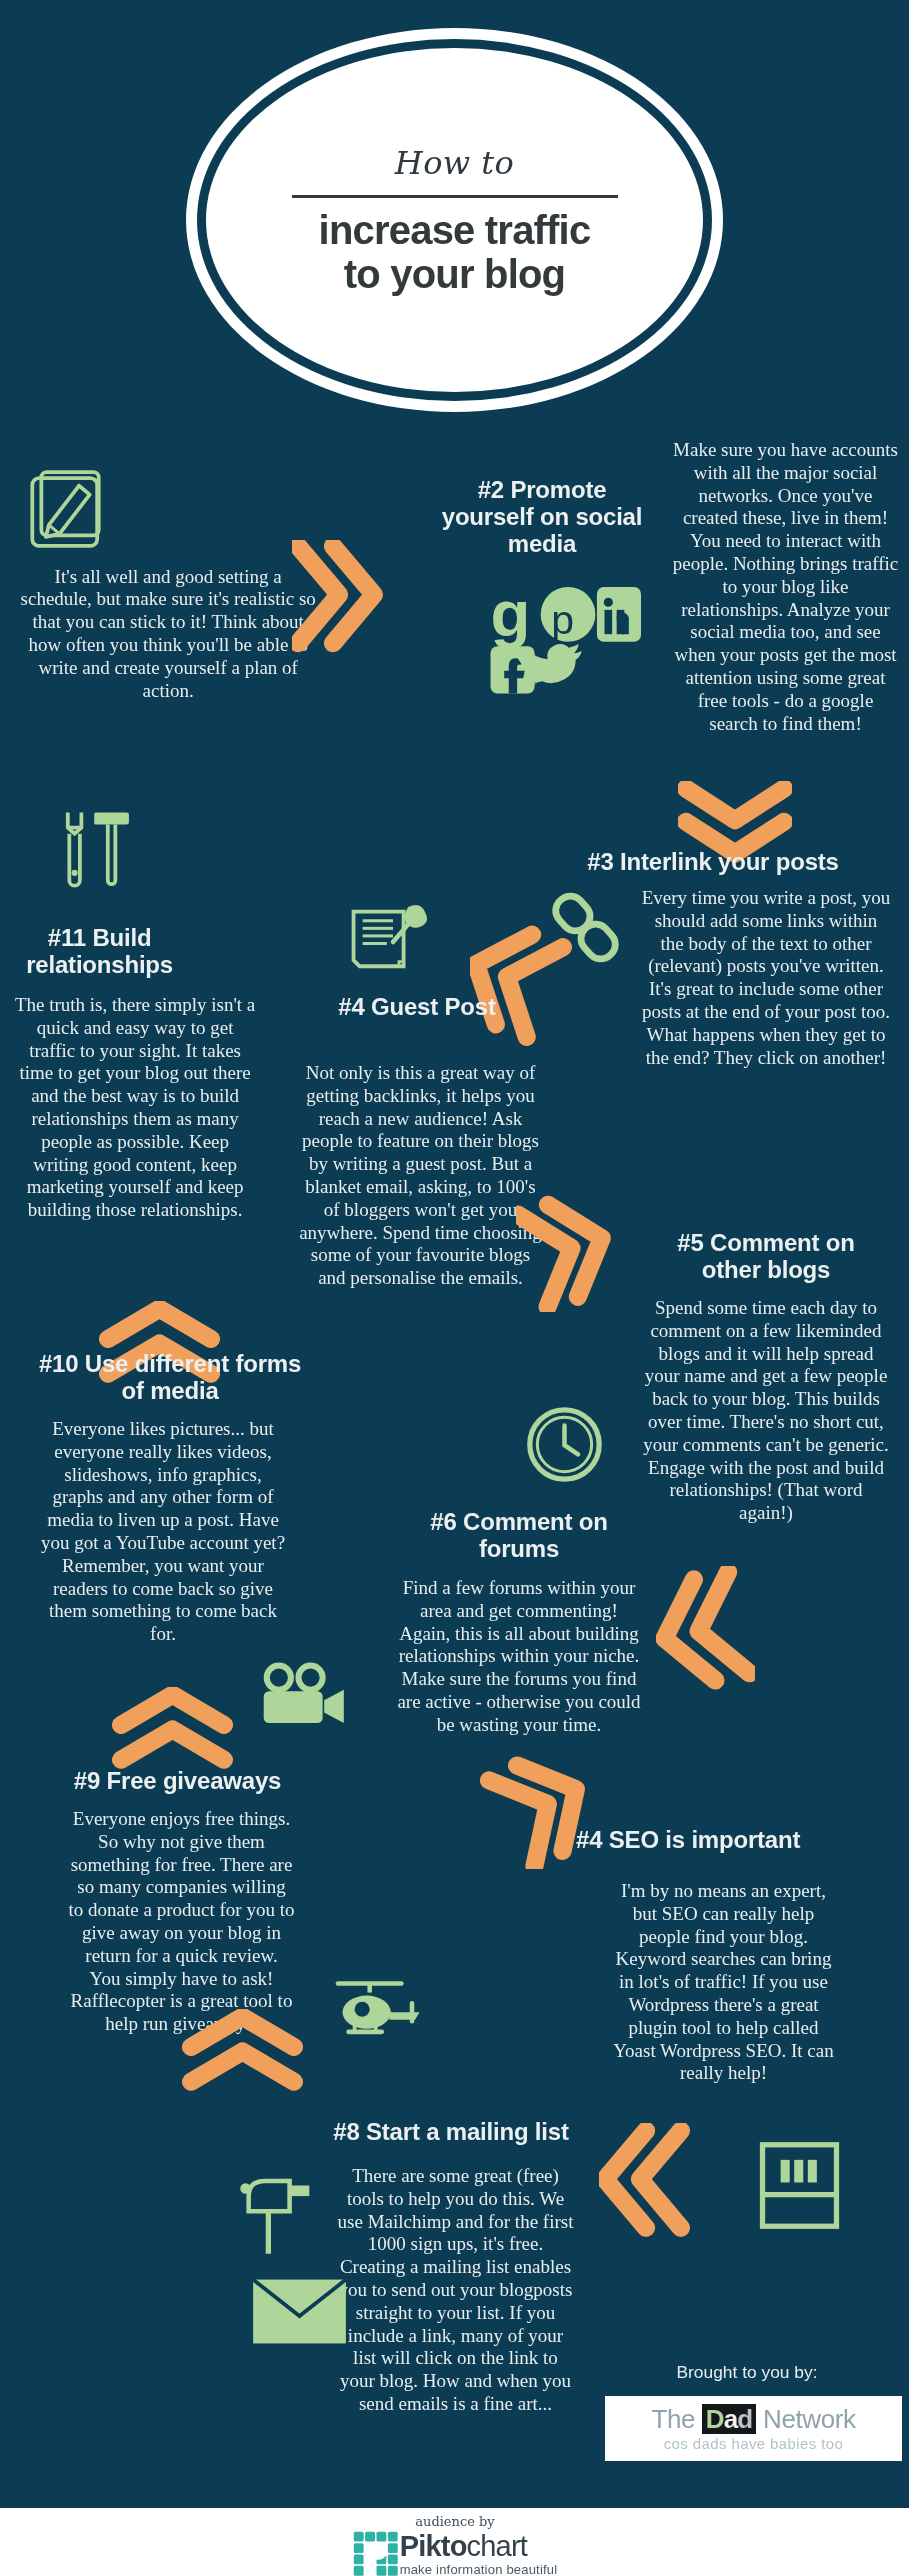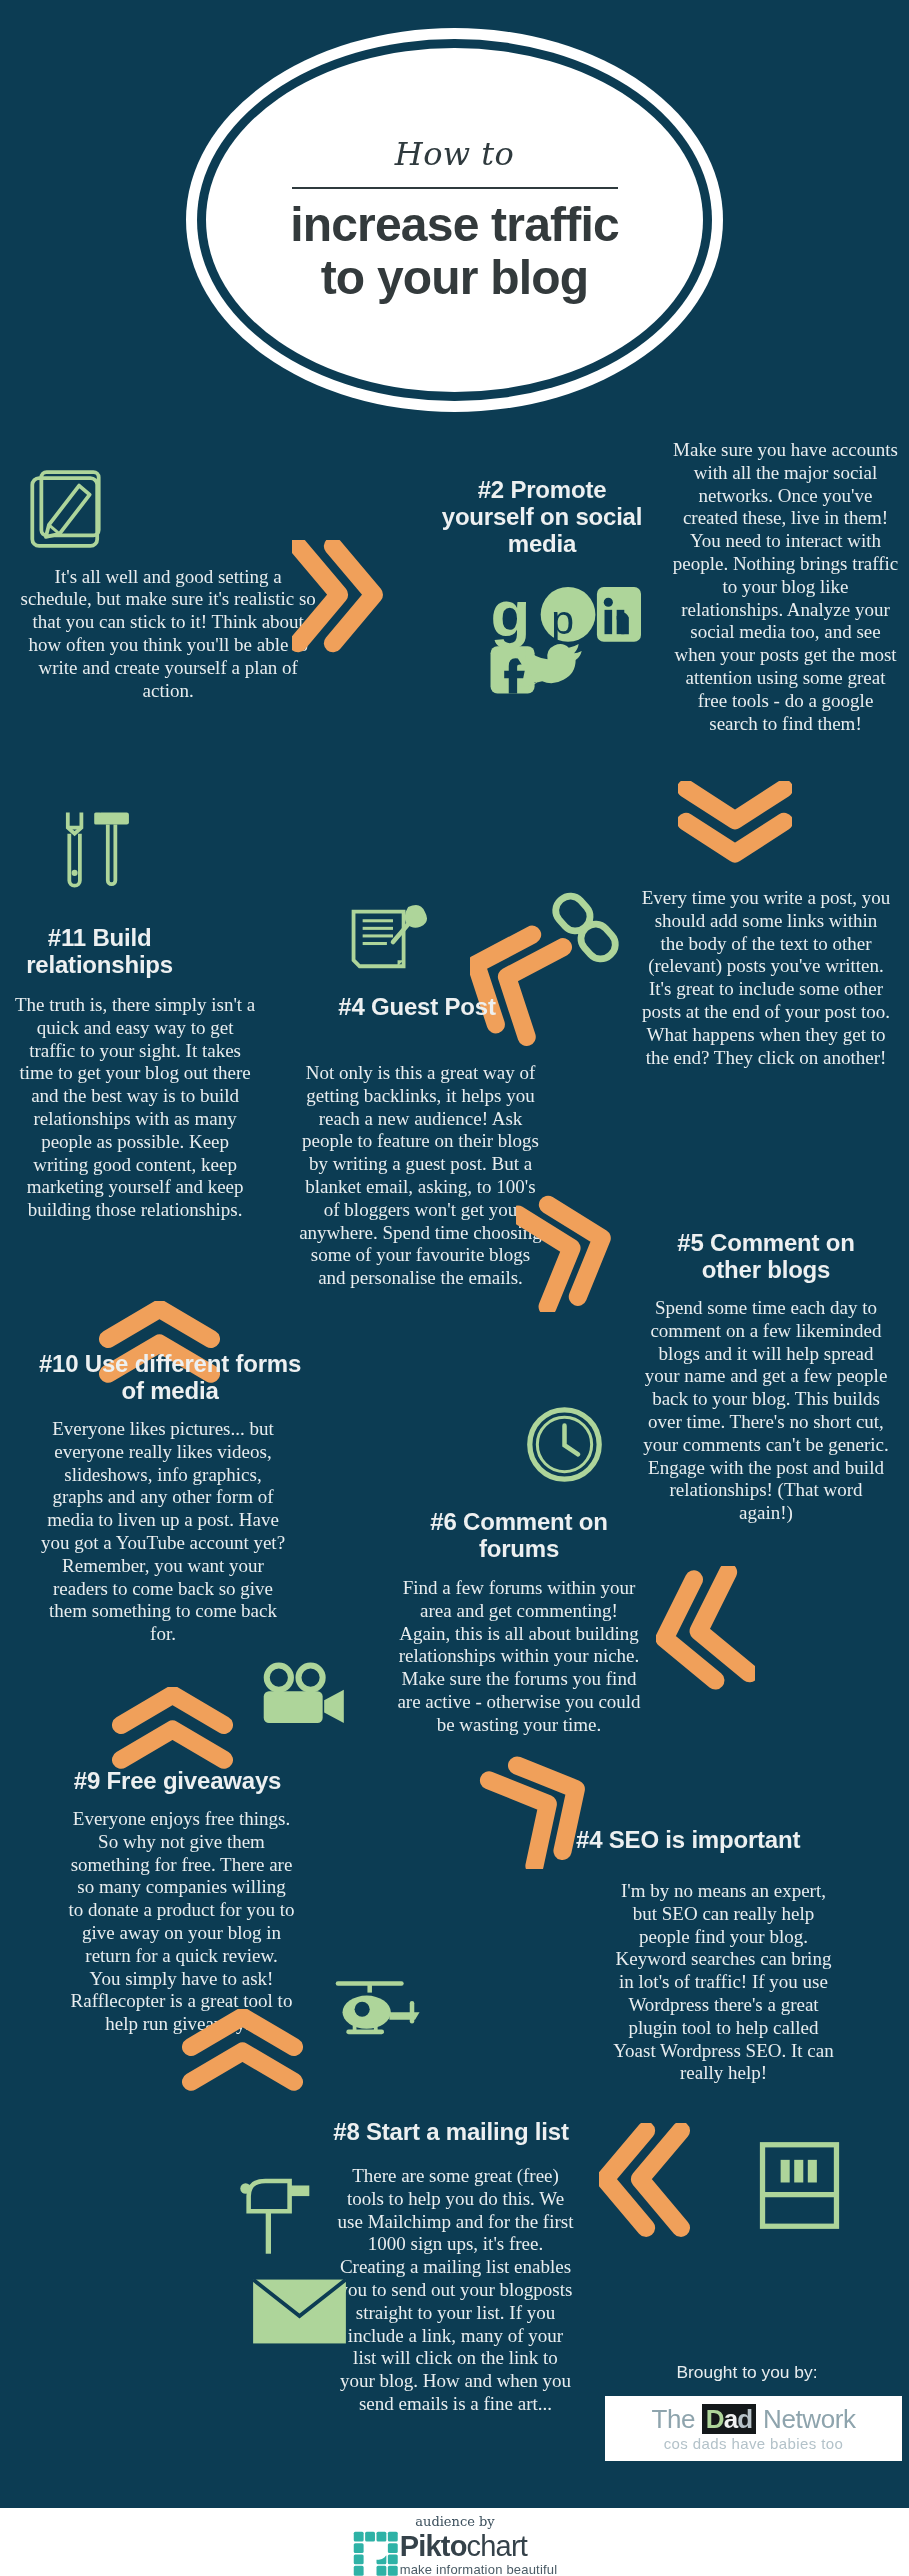--- a/index.html
+++ b/index.html
@@ -51,21 +51,21 @@
     color: #2f3a3e;
     letter-spacing: 0.4px;
     margin-bottom: 6px;
   }
   .hero-rule {
     width: 326px; height: 2.3px;
     background: #2f3a3e;
     margin: 7.6px 0 10.6px;
   }
   .hero-title {
-    font-size: 48px;
+    font-size: 40px;
     font-weight: bold;
     color: #333a3c;
     line-height: 1.1;
     text-align: center;
     letter-spacing: -0.8px;
   }
 
   
   .blk { position: absolute; }
   .h2 {
@@ -240,20 +240,23 @@
     <div class="body" style="margin-top:0;">Make sure you have accounts with all the major social networks. Once you've created these, live in them! You need to interact with people. Nothing brings traffic to your blog like relationships. Analyze your social media too, and see when your posts get the most attention using some great free tools - do a google search to find them!</div>
   </div>
 
   <div class="chev" style="left:678px; top:773px;">
     <svg class="chev-svg" width="114" height="83" viewBox="0 0 150 110">
       <path d="M10 10 L75 52 L140 10" fill="none" stroke="#f0a05a" stroke-width="24" stroke-linecap="round" stroke-linejoin="round"></path>
       <path d="M10 54 L75 96 L140 54" fill="none" stroke="#f0a05a" stroke-width="24" stroke-linecap="round" stroke-linejoin="round"></path>
     </svg>
   </div>
 
+  <div class="blk" style="left:531px; top:841px; width:364px;">
+    <div class="h2">#3 Interlink your posts</div>
+  </div>
   <div class="icon" style="left:544px; top:878px;">
     <svg width="83" height="83" viewBox="0 0 110 110">
       <g transform="rotate(-42 55 55)">
         <rect x="36" y="6" width="38" height="48" rx="18" fill="none" stroke="#aed59a" stroke-width="9"></rect>
         <rect x="36" y="56" width="38" height="48" rx="18" fill="none" stroke="#aed59a" stroke-width="9"></rect>
       </g>
     </svg>
   </div>
   <div class="blk" style="left:641px; top:879px; width:250px;">
     <div class="body" style="margin-top:0;">Every time you write a post, you should add some links within the body of the text to other (relevant) posts you've written. It's great to include some other posts at the end of your post too. What happens when they get to the end? They click on another!</div>
@@ -279,21 +282,21 @@
       <rect x="54" y="6" width="40" height="16" rx="3" fill="#aed59a"></rect>
       <rect x="48" y="6" width="9" height="16" rx="2" fill="#aed59a"></rect>
       <path d="M66 22 v74 a5 5 0 0 0 10 0 v-74" fill="none" stroke="#aed59a" stroke-width="5"></path>
     </svg>
   </div>
   <div class="blk" style="left:10.6px; top:917px; width:178px;">
     <div class="h2" style="white-space:pre-line;">#11 Build
 relationships</div>
   </div>
   <div class="blk" style="left:13.6px; top:986px; width:243px;">
-    <div class="body" style="margin-top:0;">The truth is, there simply isn't a quick and easy way to get traffic to your sight. It takes time to get your blog out there and the best way is to build relationships with as many people as possible. Keep writing good content, keep marketing yourself and keep building those relationships.</div>
+    <div class="body" style="margin-top:0;">The truth is, there simply isn't a quick and easy way to get traffic to your sight. It takes time to get your blog out there and the best way is to build relationships them as many people as possible. Keep writing good content, keep marketing yourself and keep building those relationships.</div>
   </div>
 
   <div class="icon" style="left:349px; top:896px;">
     <svg width="91" height="76" viewBox="0 0 120 100">
       <path d="M6 10 h66 v72 h-58 l-8 -8 z" fill="none" stroke="#aed59a" stroke-width="5"></path>
       <path d="M64 82 l8 -8 h-8 z" fill="#aed59a"></path>
       <g stroke="#aed59a" stroke-width="4">
         <line x1="18" y1="22" x2="58" y2="22"></line>
         <line x1="18" y1="32" x2="58" y2="32"></line>
         <line x1="18" y1="42" x2="58" y2="42"></line>

